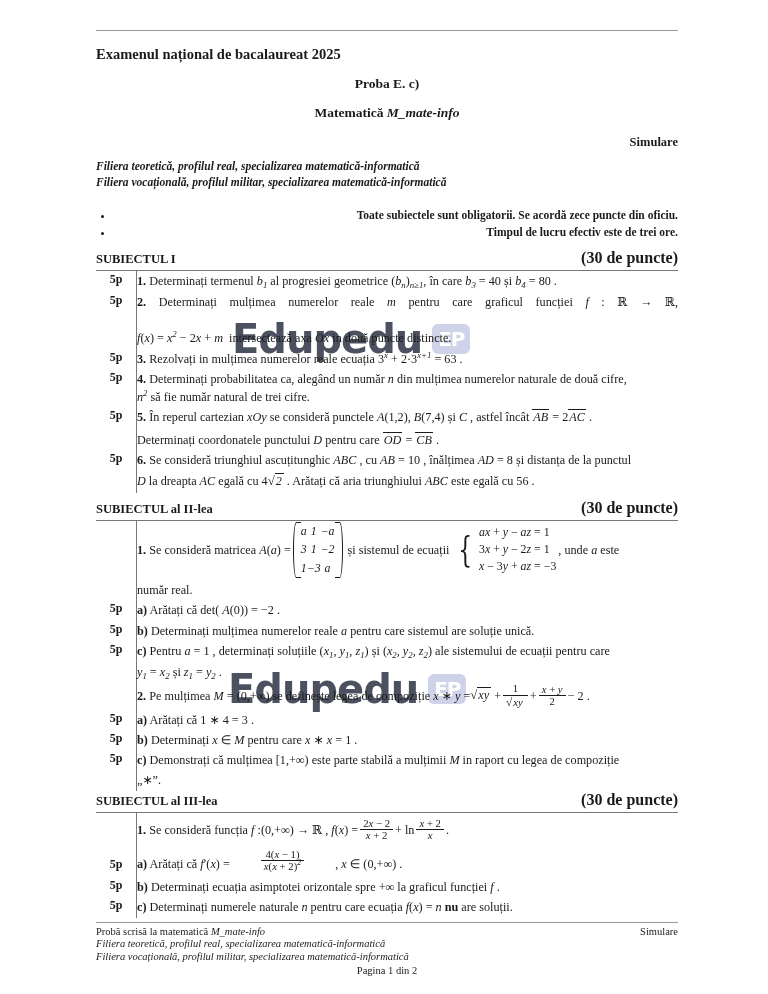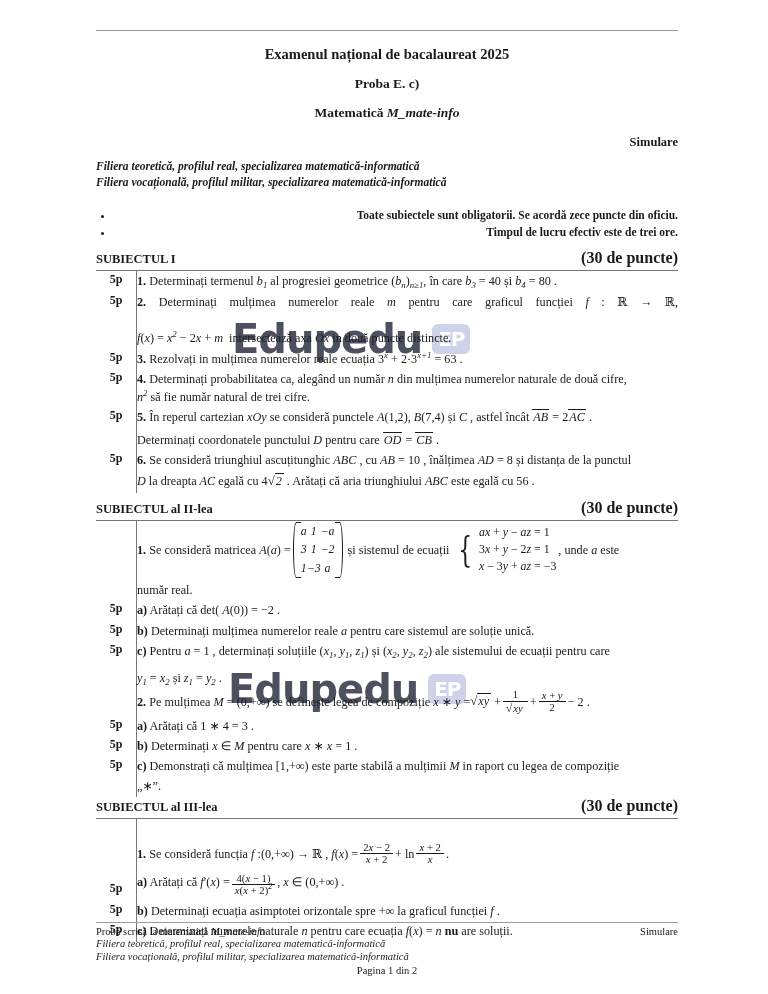--- a/index.html
+++ b/index.html
@@ -50,21 +50,21 @@
   .content{position:relative;z-index:2;}
 
   
   .ministry{
     text-align:center;
     font-size:11px;
     line-height:1.35;
     padding-bottom:3px;
   }
   .rule{border:0;border-top:1px solid #9a9a9a;margin:2px 0 0 0;height:0;}
-  .exam-title{text-align:center;font-weight:bold;font-size:14.5px;margin-top:15px;}
+  .exam-title{font-weight:bold;font-size:14.5px;margin-top:15px;}
   .proba{text-align:center;font-weight:bold;font-size:13.5px;margin-top:13px;}
   .materia{text-align:center;font-weight:bold;font-size:13.5px;margin-top:13px;}
   .materia i{font-style:italic;}
   .simulare{text-align:right;font-weight:bold;font-size:12.5px;margin-top:14px;}
 
   .filiera{font-style:italic;font-weight:bold;font-size:11.5px;line-height:1.35;margin-top:9px;}
   ul.notes{margin:17px 0 0 0;padding-left:18px;text-align:right;}
   ul.notes li{font-weight:bold;font-size:11.5px;line-height:1.45;}
 
   
@@ -302,21 +302,21 @@
       <tr>
         <td class="pt">5p</td>
         <td class="body">
           <b>b)</b> Determinați mulțimea numerelor reale <span class="mi">a</span> pentru care sistemul are soluție unică.
         </td>
       </tr>
       <tr>
         <td class="pt">5p</td>
         <td class="body">
           <div><b>c)</b> Pentru <span class="mi">a</span> = 1 , determinați soluțiile <span class="mn">(</span><span class="mi">x</span><sub class="sm">1</sub>, <span class="mi">y</span><sub class="sm">1</sub>, <span class="mi">z</span><sub class="sm">1</sub><span class="mn">)</span> și <span class="mn">(</span><span class="mi">x</span><sub class="sm">2</sub>, <span class="mi">y</span><sub class="sm">2</sub>, <span class="mi">z</span><sub class="sm">2</sub><span class="mn">)</span> ale sistemului de ecuații pentru care</div>
-          <div style="margin-top:9px;"><span class="mi">y</span><sub class="sm">1</sub> = <span class="mi">x</span><sub class="sm">2</sub> și <span class="mi">z</span><sub class="sm">1</sub> = <span class="mi">y</span><sub class="sm">2</sub> .</div>
+          <div style="margin-top:3px;"><span class="mi">y</span><sub class="sm">1</sub> = <span class="mi">x</span><sub class="sm">2</sub> și <span class="mi">z</span><sub class="sm">1</sub> = <span class="mi">y</span><sub class="sm">2</sub> .</div>
         </td>
       </tr>
       <tr>
         <td class="blankpt pt"></td>
         <td class="body">
           <div style="display:flex;align-items:center;flex-wrap:nowrap;">
             <span style="white-space:nowrap;"><b>2.</b> Pe mulțimea <span class="mi">M</span> = <span class="mn">(</span>0,+∞<span class="mn">)</span> se definește legea de compoziție <span class="mi">x</span> ∗ <span class="mi">y</span> =</span>
             <span class="sqrt"><span class="rad">√</span><span class="body">xy</span></span>
             <span>&nbsp;+</span>
             <span class="frac">
@@ -357,39 +357,39 @@
     <div class="subject-head" style="margin-top:0;">
       <span><span>SUBIECTUL al </span><span>III</span><span>-lea</span></span>
       <span class="pts">(30 de puncte)</span>
     </div>
 
     <table class="items">
       <tbody>
           <tr class="topline">
         <td class="blankpt pt"></td>
         <td class="body">
-          <div style="display:flex;align-items:center;flex-wrap:nowrap;padding:22px 0 2px 0;">
+          <div style="display:flex;align-items:center;flex-wrap:nowrap;padding:4px 0 2px 0;">
             <span style="white-space:nowrap;"><b>1.</b> Se consideră funcția <span class="mi">f</span> <span class="mn">:</span><span class="mn">(</span>0,+∞<span class="mn">)</span> → <span class="bb">ℝ</span> , <span class="mi">f</span><span class="mn">(</span><span class="mi">x</span><span class="mn">)</span> =</span>
             <span class="frac">
                   <span class="num">2<span class="mi">x</span> − 2</span>
                   <span class="den"><span class="mi">x</span> + 2</span>
                 </span>
             <span>+ ln</span>
             <span class="frac">
                   <span class="num"><span class="mi">x</span> + 2</span>
                   <span class="den"><span class="mi">x</span></span>
                 </span>
             <span>.</span>
           </div>
         </td>
       </tr>
       <tr>
         <td class="pt" style="padding-top:12px;">5p</td>
         <td class="body">
-          <div style="display:flex;align-items:flex-start;flex-wrap:nowrap;padding:3px 0;">
+          <div style="display:flex;align-items:flex-end;flex-wrap:nowrap;padding:3px 0;gap:29px;">
             <span style="white-space:nowrap;"><b>a)</b> Arătați că <span class="mi">f</span>ʹ<span class="mn">(</span><span class="mi">x</span><span class="mn">)</span> =</span>
             <span class="frac">
                   <span class="num">4<span class="mn">(</span><span class="mi">x</span> − 1<span class="mn">)</span></span>
                   <span class="den"><span class="mi">x</span><span class="mn">(</span><span class="mi">x</span> + 2<span class="mn">)</span><sup class="sm">2</sup></span>
                 </span>
             <span>, <span class="mi">x</span> ∈ <span class="mn">(</span>0,+∞<span class="mn">)</span> .</span>
           </div>
         </td>
       </tr>
       <tr>

